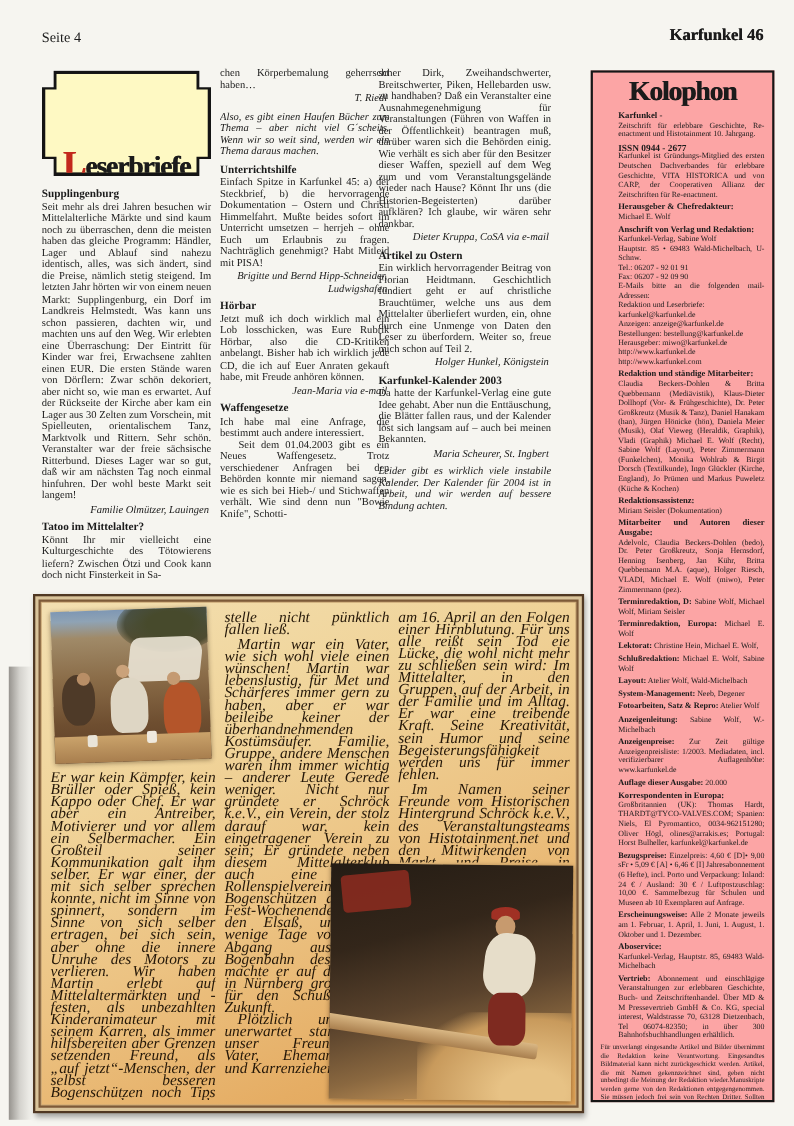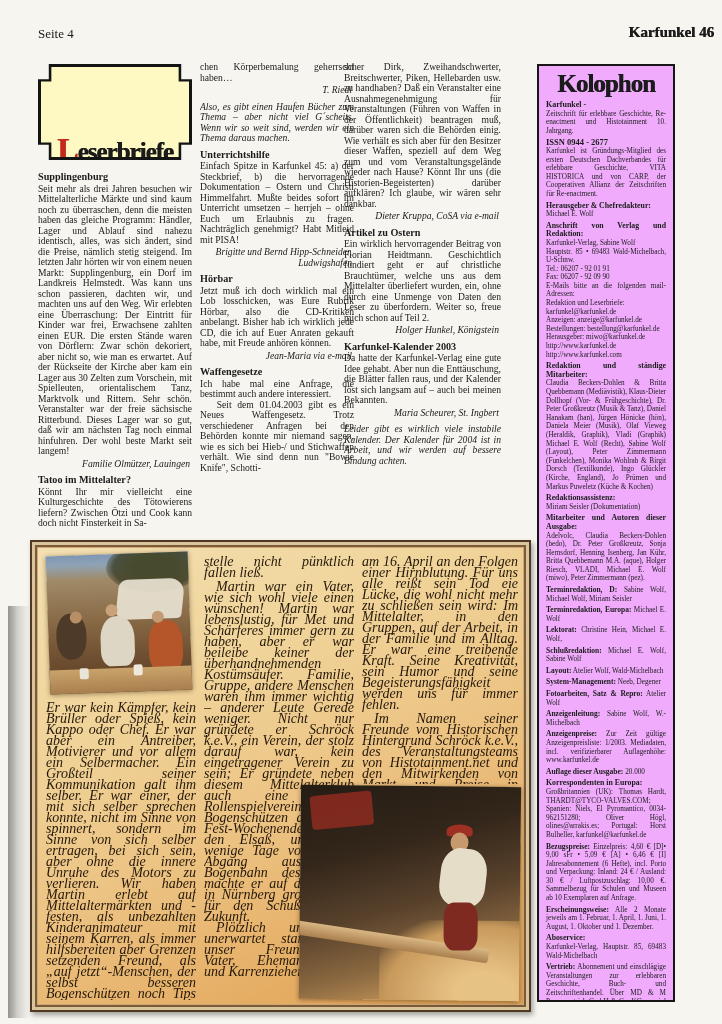--- a/index.html
+++ b/index.html
@@ -4,21 +4,21 @@
 <style>
   html,body{margin:0;padding:0;}
   body{
     width:722px;height:1024px;position:relative;overflow:hidden;
     background:#f6f5f0;
     font-family:"Liberation Serif","DejaVu Serif",serif;
     color:#1b1b1b;
   }
   
   .hdr-left{position:absolute;left:38px;top:26px;font-size:13px;}
-  .hdr-right{position:absolute;right:8px;top:24px;font-size:15px;font-weight:bold;
+  .hdr-right{position:absolute;right:28px;top:24px;font-size:15px;font-weight:bold;
     text-shadow:.4px 0 0 currentColor;}
   
   .lcol{position:absolute;top:62px;height:482px;overflow:hidden;text-align:justify;
     font-size:9.6px;line-height:10.5px;}
   .lcol1{left:38px;width:154px;}
   .lcol2{left:200px;width:154px;}
   .lcol3{left:344px;width:157px;}
   .lb{margin:0 0 2px 0;white-space:pre-line;}
   .lh{margin:6px 0 1px 0;font-weight:bold;font-size:10.2px;text-align:left;}
   .sig{margin:1px 2px 4px 0;font-style:italic;text-align:right;}
@@ -26,25 +26,25 @@
   
   .plaque{position:relative;width:154px;height:96px;margin:2px 0 12px 0;background:#141414;
     clip-path:polygon(0 16%,7% 16%,7% 0,93% 0,93% 16%,100% 16%,100% 84%,93% 84%,93% 100%,7% 100%,7% 84%,0 84%);}
   .plaque-inner{position:absolute;inset:3px;background:#fef9c3;
     clip-path:polygon(0 16%,7% 16%,7% 0,93% 0,93% 16%,100% 16%,100% 84%,93% 84%,93% 100%,7% 100%,7% 84%,0 84%);
     display:flex;align-items:flex-end;justify-content:center;}
   .plaque-text{font-weight:bold;font-size:25px;letter-spacing:-1px;
     text-shadow:.6px 0 0 currentColor;}
   .plaque-text .init{color:#c3291c;font-size:32px;text-shadow:.6px 0 0 #c3291c;}
   
-  .kolophon{position:absolute;left:537px;top:64px;width:138px;height:938px;box-sizing:border-box;
-    background:#f0abfc;border:2px solid #161616;padding:4px 7px 4px 7px;overflow:hidden;}
+  .kolophon{position:absolute;left:537px;top:64px;width:167px;height:938px;box-sizing:border-box;
+    background:#fca5a5;border:2px solid #161616;padding:4px 7px 4px 7px;overflow:hidden;}
   .k-title{font-size:25px;font-weight:bold;text-align:center;margin:0 0 3px 0;
     text-shadow:.6px 0 0 currentColor;letter-spacing:-1px;}
-  .kb{margin:0 0 3px 0;font-size:7.2px;line-height:8.6px;text-align:justify;white-space:pre-line;}
+  .kb{margin:0 0 3px 16px;font-size:7.2px;line-height:8.6px;text-align:justify;white-space:pre-line;}
   .kb b{font-size:7.5px;}
   .kl{display:block;font-weight:bold;font-size:7.8px;}
   .k-issn{font-weight:bold;font-size:8.5px;display:block;}
   .k-name{font-weight:bold;font-size:8px;display:block;}
   .k-fine{font-size:6.3px;line-height:7.5px;margin:2px 0 3px 0;text-align:justify;white-space:pre-line;}
   
   .obit{position:absolute;left:30px;top:540px;width:501px;height:472px;box-sizing:border-box;
     border:2px solid #503823;
     box-shadow:inset 0 0 0 3px #d9c49b,inset 0 0 0 5px #7d5a38,inset 0 0 0 6px #caa877,2px 3px 5px rgba(0,0,0,.35);
     background:linear-gradient(155deg,#f3e0b2 0%,#f0d49a 30%,#ecc383 55%,#e5ad64 80%,#dd9f52 100%);

